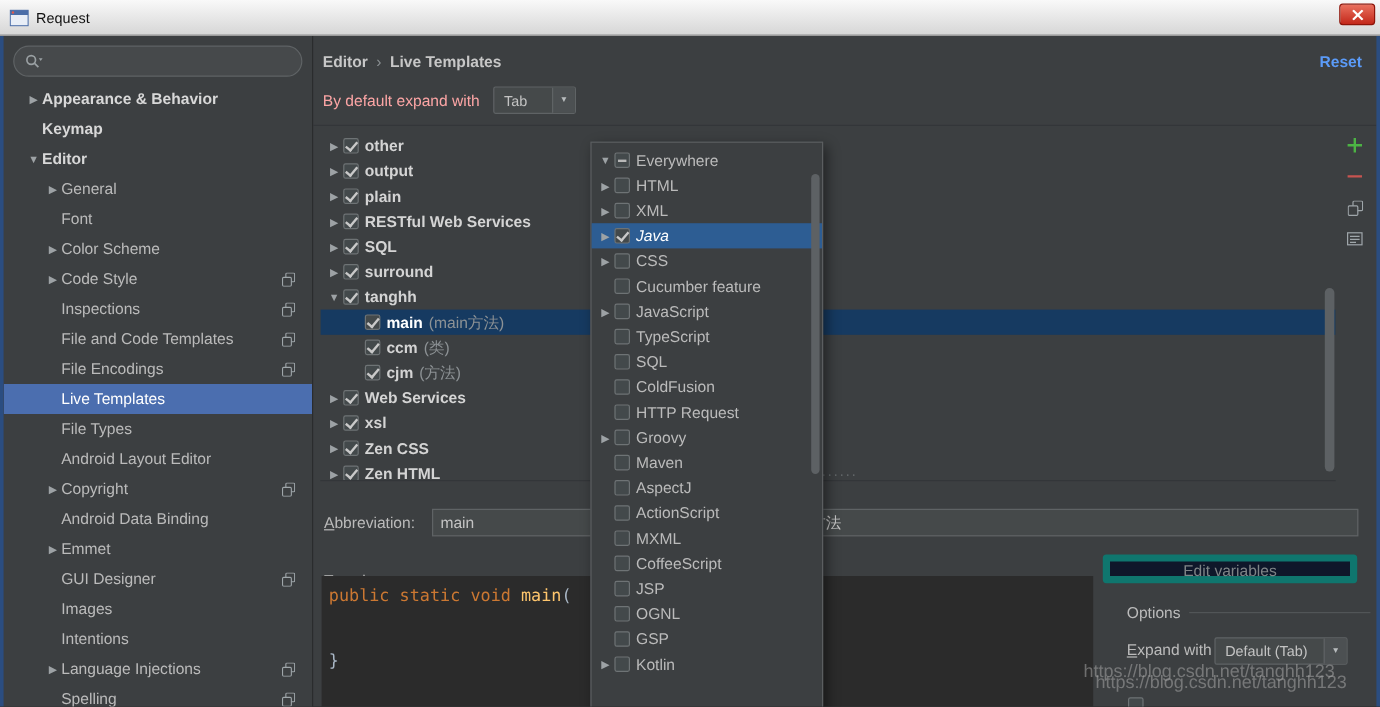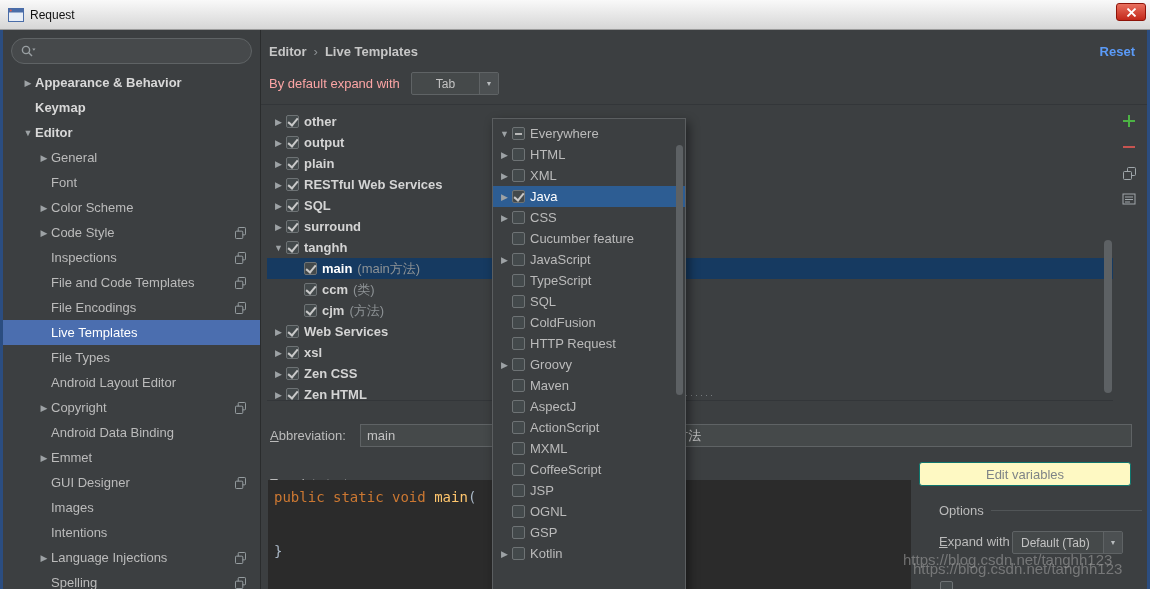--- a/index.html
+++ b/index.html
@@ -42,21 +42,21 @@
   .crumb-sep { color:#8a8f92; margin:0 7px; font-size:13px; }
   .reset-link { margin-left:auto; color:#5b9bf8; font-size:13px; font-weight:bold; cursor:pointer; }
 
   .defaults-row { position:absolute; left:8px; top:42px; height:23px; display:flex; align-items:center; }
   .defaults-row .d-label { color:#fca5a5; font-size:13px; }
   .combo { display:flex; align-items:center; height:23px; background:#45494a; border:1px solid #5f6365; border-radius:2px; }
   .combo .val { padding:0 8px; color:#c3c3c3; font-size:12px; flex:1; white-space:nowrap; }
   .combo .ar { width:19px; height:100%; border-left:1px solid #5f6365; background:#4c5052;
     display:flex; align-items:center; justify-content:center; }
   .combo .ar::after { content:"▼"; font-size:7px; color:#b8bcbe; }
-  .combo.c1 { position:absolute; left:150px; top:42px; width:88px;text-align:center; }
+  .combo.c1 { position:absolute; left:150px; top:42px; width:69px; }
 
   .hdr-div { position:absolute; left:0; right:0; top:74px; height:1px; background:#333639; }
 
   
   .tree { position:absolute; left:6px; top:75px; width:846px; height:296px; padding-top:6px;
     border-bottom:1px solid #333639; overflow:hidden; }
   .t-row { height:21px; display:flex; align-items:center; padding-left:4px; font-size:13px; color:#bbb; }
   .t-row .arr { width:15px; font-size:9px; color:#9da2a5; text-align:center; flex:none; }
   .t-row.child { padding-left:22px; }
   .t-row .lbl { font-weight:bold; color:#d4d4d4; margin-left:5px; }
@@ -89,37 +89,37 @@
 
   .tpl-label { position:absolute; left:9px; top:430px; color:#bbb; font-size:13px;margin-top:16px; }
 
   .editor { position:absolute; left:7px; top:450px; width:643px; height:139px; background:#2b2b2b; padding:8px 6px; }
   .code-line { font-family:"DejaVu Sans Mono", monospace; font-size:14px; line-height:18px; white-space:pre; }
   .tk-kw { color:#cc7832; }
   .tk-fn { color:#ffc66d; }
   .tk-pl { color:#a9b7c6; }
 
   
-  .edit-vars { position:absolute; left:658px; top:432px; width:212px; height:24px; background:#fef9c3;
-    border:1px solid #0f766e; border-radius:3px; color:#7f8487; font-size:13px; font-family:"Liberation Sans",sans-serif; }
+  .edit-vars { position:absolute; left:658px; top:432px; width:212px; height:24px; background:#0f172a;
+    border:6px solid #0f766e; border-radius:3px; color:#7f8487; font-size:13px; font-family:"Liberation Sans",sans-serif; }
   .options-title { position:absolute; left:653px; top:473px; width:228px; display:flex; align-items:center; }
   .options-title span { color:#bbb; font-size:13px; margin-right:7px;margin-left:25px; }
   .options-title .line { flex:1; height:1px; background:#515557; }
   .expand-label { position:absolute; left:678px; top:501px; line-height:22px; color:#bbb; font-size:13px; }
   .combo.c2 { position:absolute; left:751px; top:501px; width:111px;justify-content:center; }
   .partial-cb { position:absolute; left:679px; top:551px; }
 
   
   .popup { position:absolute; left:492px; top:118px; width:194px; height:480px; background:#3c3f41;
     border:1px solid #5b5e60; box-shadow:3px 4px 10px rgba(0,0,0,.45); z-index:10; padding-top:4px; }
   .p-row { height:21px; display:flex; align-items:center; padding-left:4px; font-size:13px; color:#bbb; }
   .p-row .arr { width:15px; font-size:9px; color:#9da2a5; text-align:center; flex:none; }
   .p-row .lbl { margin-left:5px; }
   .p-row.sel { background:#2d5d93; }
-  .p-row.sel .lbl { color:#fff; }
+  .p-row.sel .lbl { color:#fff;font-style:italic; }
   .popup-sb { position:absolute; right:1px; top:26px; width:9px; height:250px; }
   .popup-sb .thumb { position:absolute; left:1px; width:7px; top:0; height:100%; background:#5d6164; border-radius:4px; }
 
   
   .wm { position:absolute; font-size:15px; color:rgba(165,165,165,.55); z-index:60; white-space:nowrap; }
   .wm.a { left:903px; top:551px; }
   .wm.b { left:913px; top:560px; }
 </style>
 </head>
 <body>

